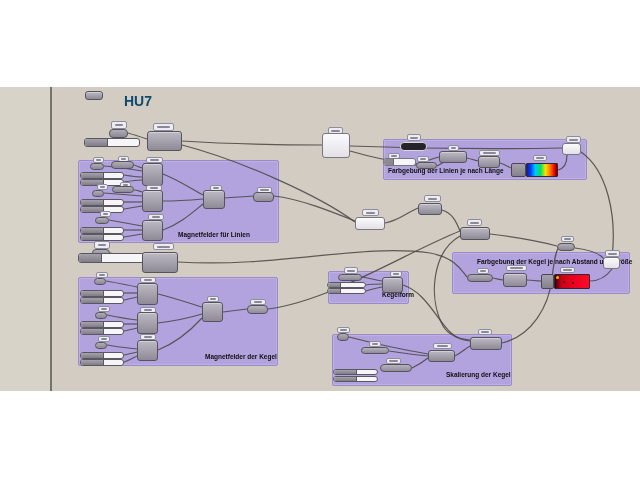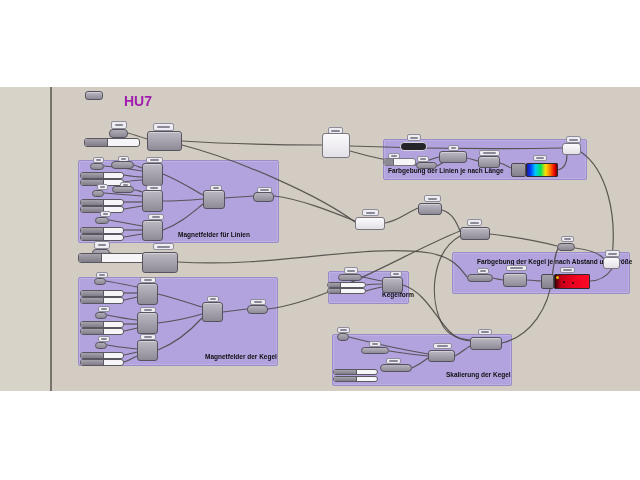--- a/index.html
+++ b/index.html
@@ -4,21 +4,21 @@
 <style>
   html,body{margin:0;padding:0;background:#ffffff;}
   #stage{position:relative;width:640px;height:480px;background:#ffffff;overflow:hidden;
          font-family:"Liberation Sans",sans-serif;}
   #canvas{position:absolute;left:0;top:87px;width:640px;height:304px;background:#d2ccc2;}
   #sidepanel{position:absolute;left:0;top:87px;width:50px;height:304px;background:#d8d3c9;}
   #divider{position:absolute;left:50px;top:87px;width:2px;height:304px;background:#76726c;}
   .group{position:absolute;background:#b2a3de;border:1px solid #9b8cc8;border-radius:2px;
          box-shadow:inset 0 0 0 1px rgba(255,255,255,0.15);}
   .group-label{position:absolute;font-size:6.5px;font-weight:bold;color:#101010;white-space:nowrap;}
-  #title{position:absolute;left:124px;top:93px;font-size:14px;font-weight:bold;color:#a21caf;}
+  #title{position:absolute;left:124px;top:93px;font-size:14px;font-weight:bold;color:#0c4a6e;}
   svg#wires{position:absolute;left:0;top:0;width:640px;height:480px;pointer-events:none;}
   svg#wires path{fill:none;stroke:#4b4844;stroke-width:1.2;opacity:0.88;}
   .nd{position:absolute;box-sizing:border-box;}
   .k-block{background:linear-gradient(#bcb9c3,#8e8b97);border:1px solid #56535e;border-radius:3px;
            box-shadow:inset 0 1px 0 rgba(255,255,255,.35);}
   .k-wblock{background:linear-gradient(#b6b3bd,#908d99);border:1px solid #56535e;border-radius:4px;}
   .k-white{background:linear-gradient(#fbfafc,#e3e1e7);border:1px solid #7a7780;border-radius:3px;}
   .k-capsule{background:linear-gradient(#b0adb7,#8b8893);border:1px solid #56535e;border-radius:4px;}
   .k-dark{background:#25242a;border:1px solid #d9d7dc;border-radius:4px;}
   .k-tag{background:#edecf0;border:1px solid #8f8c9c;border-radius:2px;}

